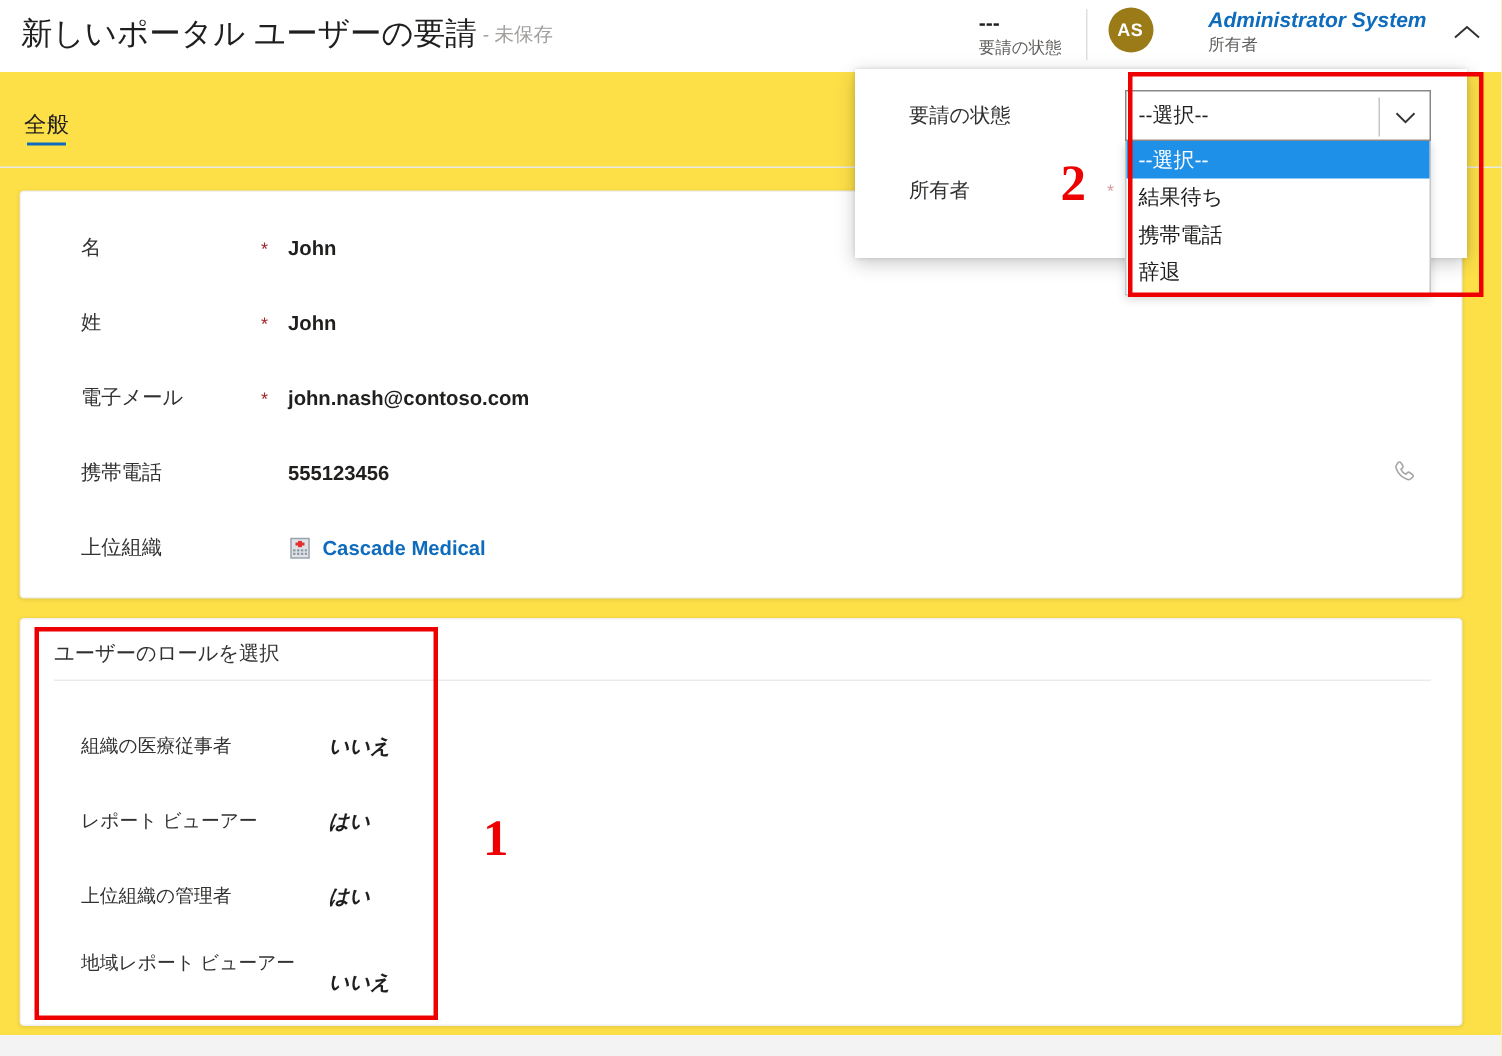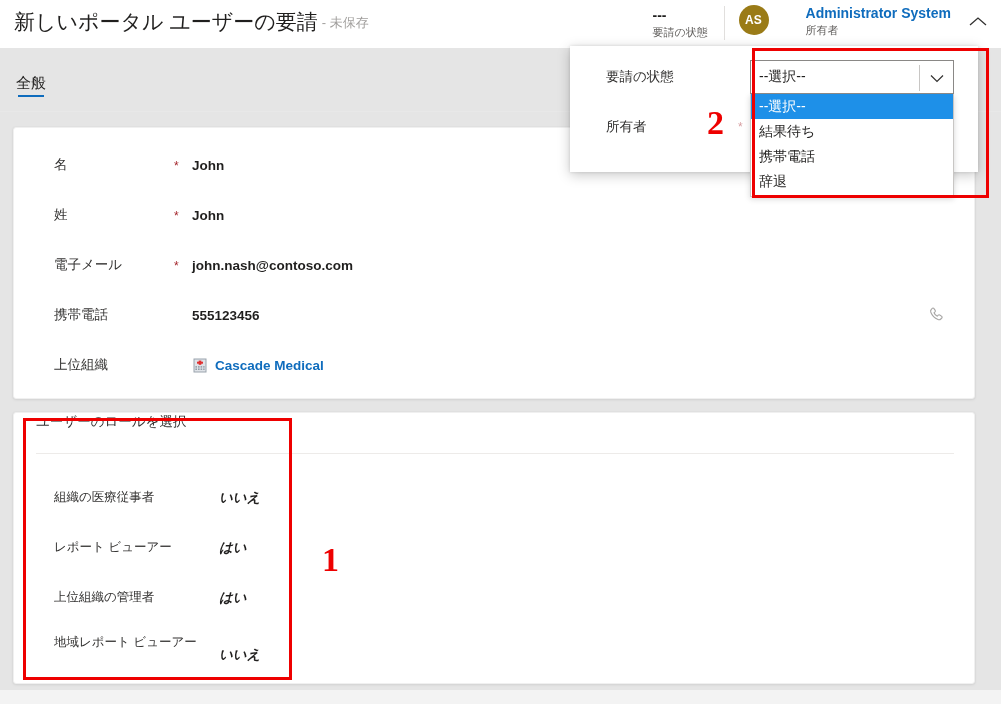--- a/index.html
+++ b/index.html
@@ -7,21 +7,21 @@
     margin: 0; padding: 0;
     width: 1001px; height: 704px;
     background: #f7f7f7;
     font-family: "Liberation Sans", "DejaVu Sans", sans-serif;
     overflow: hidden;
   }
   #root {
     position: relative;
     width: 1001px;
     height: 704px;
-    background: #e5e5e5;
+    background: #fde047;
   }
 
   
   .header {
     position: absolute;
     left: 0; top: 0;
     width: 1001px; height: 48px;
     background: #ffffff;
   }
   .page-title {
@@ -90,20 +90,21 @@
     letter-spacing: .3px;
     flex: none;
   }
   .owner-text { margin-left: 8px; }
   .owner-name {
     font-size: 14px;
     font-weight: 700;
     color: #0f6cbd;
     line-height: 17px;
     white-space: nowrap;
+    font-style: italic;
   }
   .owner-role {
     font-size: 11px;
     color: #605e5c;
     line-height: 16px;
   }
   .collapse-btn {
     margin: 10px 10px 0 6px;
     width: 26px; height: 22px;
     display: flex; align-items: center; justify-content: center;
@@ -195,21 +196,21 @@
   .org-icon {
     display: inline-block;
     width: 16px; height: 16px;
     margin-right: 7px;
     vertical-align: -3px;
   }
 
   
   .roles-title {
     position: absolute;
-    left: 22px; top: 0;
+    left: 22px; top: 14px;
     font-size: 13.5px;
     color: #323130;
   }
   .roles-rule {
     position: absolute;
     left: 22px; top: 40px;
     width: 918px; height: 1px;
     background: #edebe9;
   }
   .role-row {

